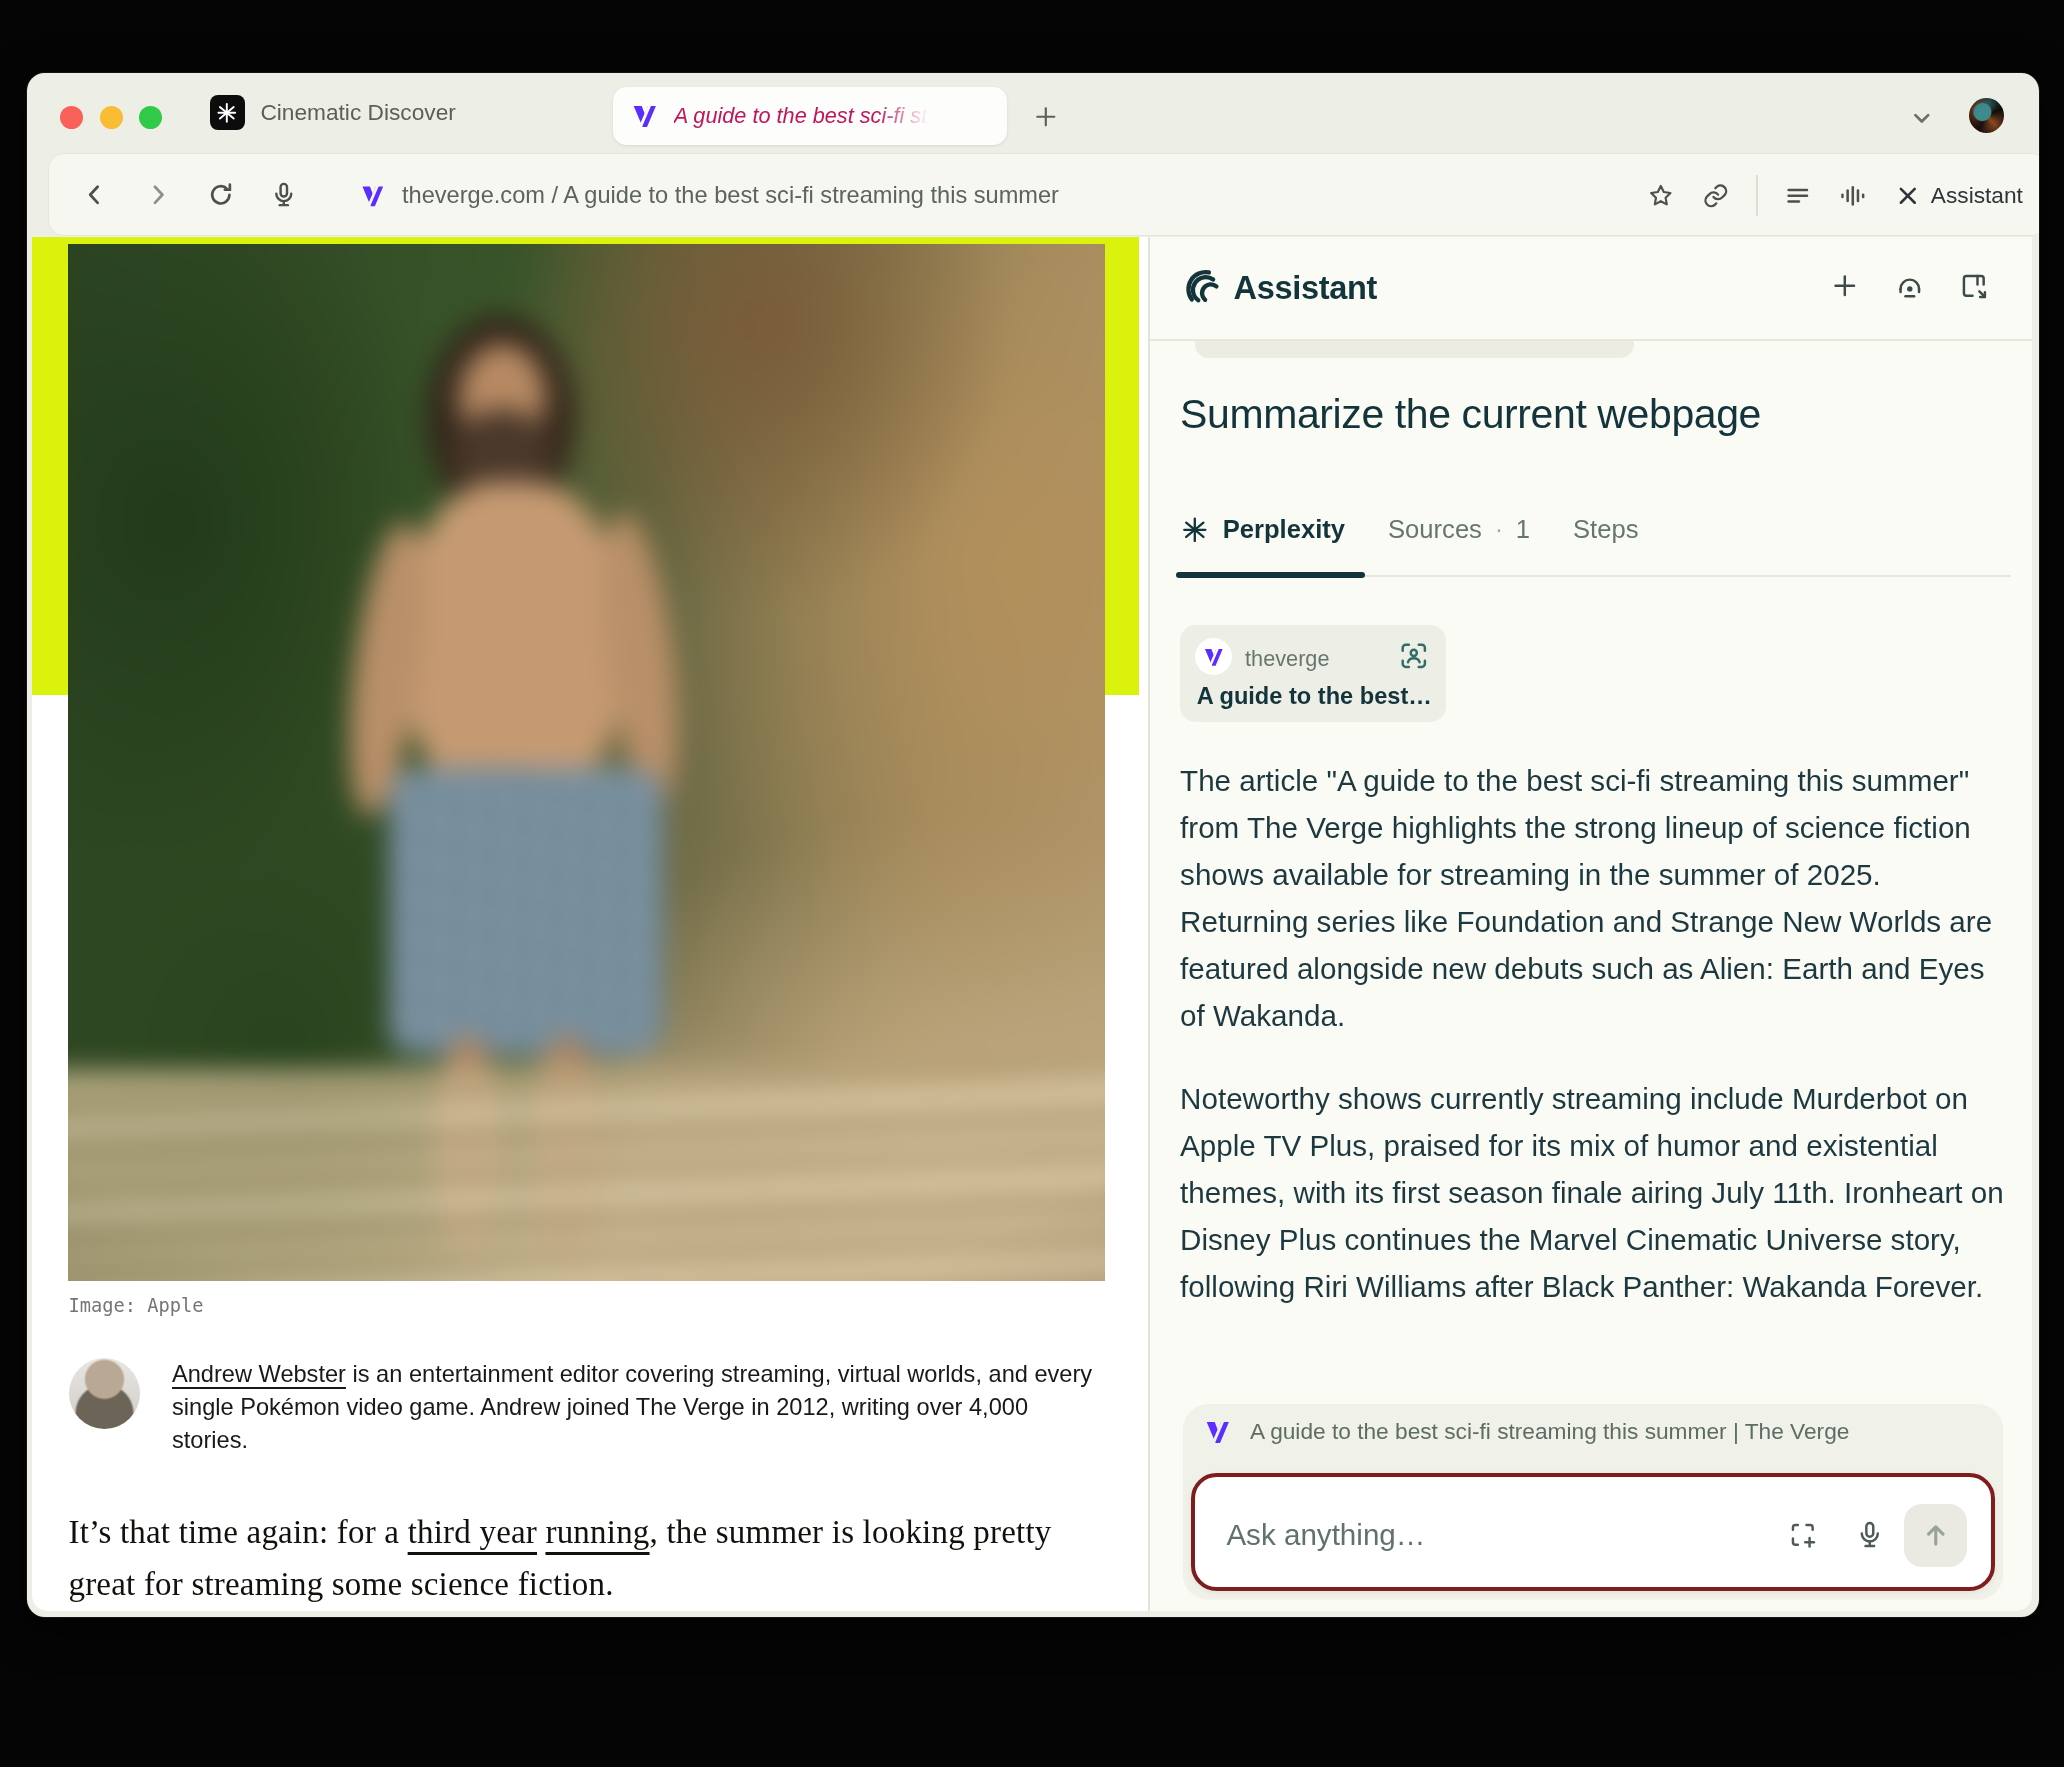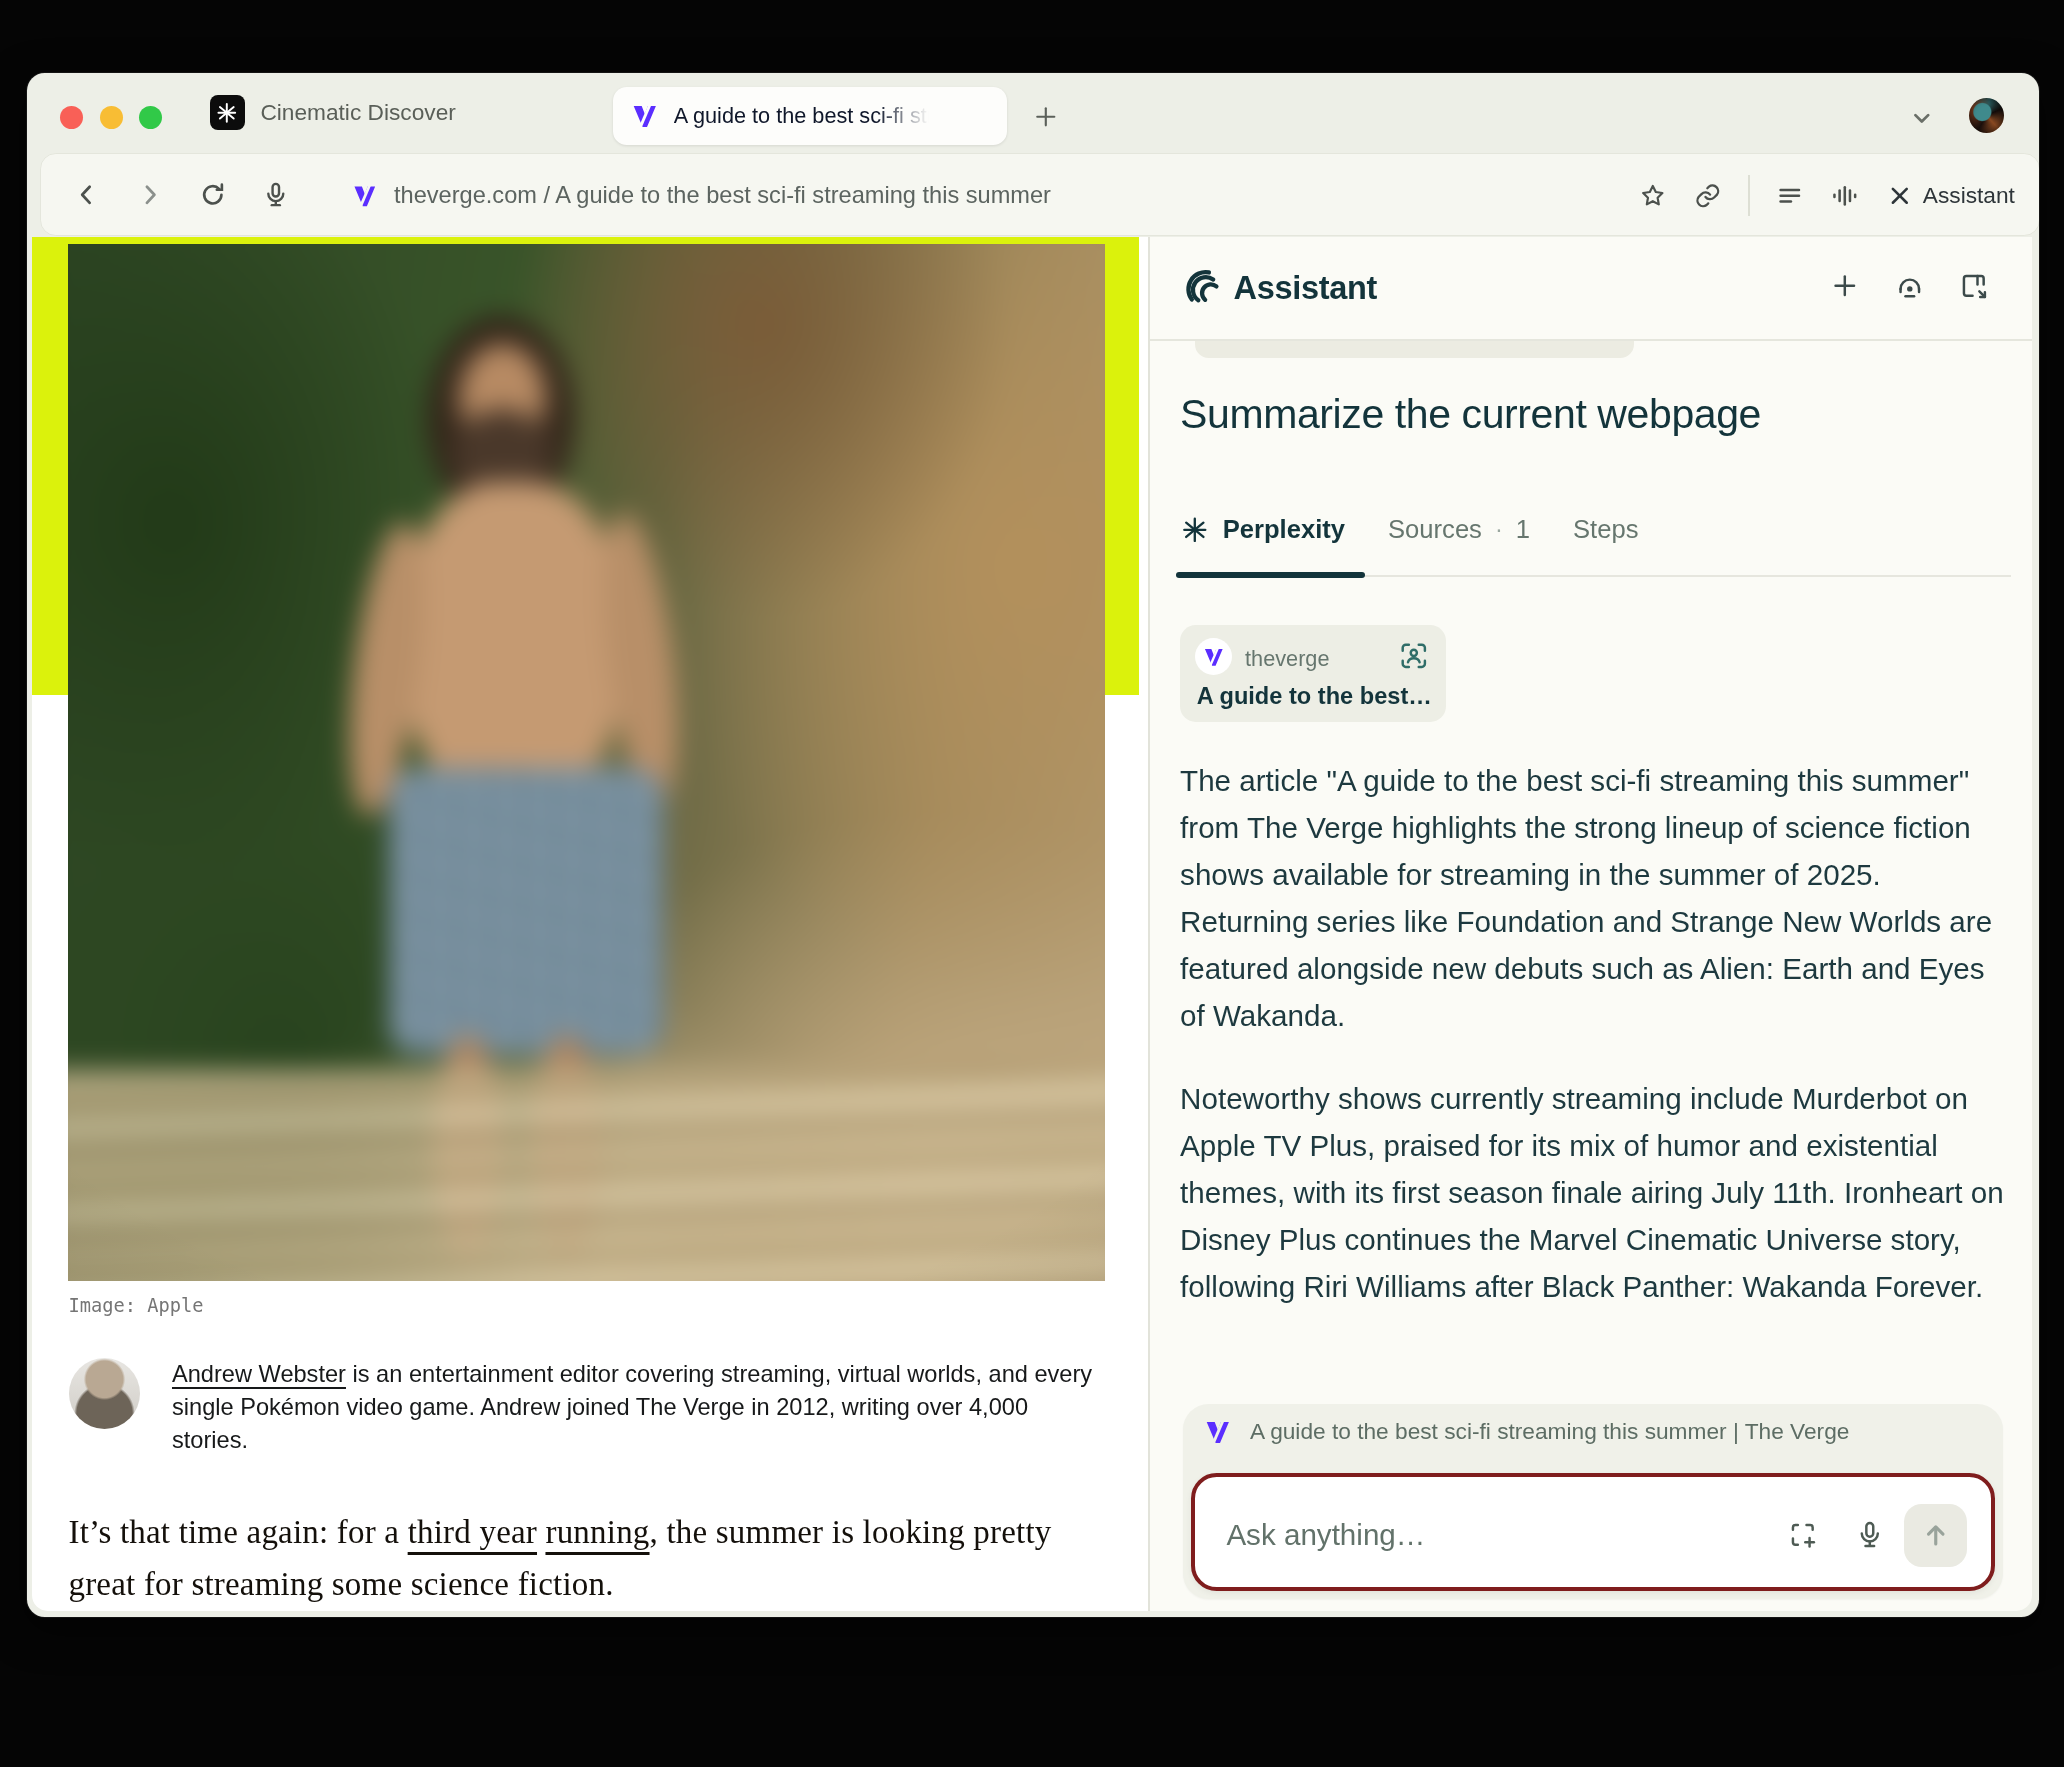--- a/index.html
+++ b/index.html
@@ -18,32 +18,32 @@
   .light.red { left:33px; background:#F96057; }
   .light.yellow { left:73px; background:#F8BD34; }
   .light.green { left:112px; background:#31C948; }
 
   .ptab { position:absolute; left:183px; top:15.8px; height:47px; display:flex; align-items:center; gap:15.8px; }
   .ptab-ico { width:35px; height:35px; background:#0c0c0c; border-radius:7.9px; display:flex; align-items:center; justify-content:center; }
   .ptab-label { font-size:22.7px; color:#5A5F58; white-space:nowrap; }
 
   .atab { position:absolute; left:586px; top:13.8px; width:394px; height:58px; background:#FDFDFB;
           border-radius:13.8px; box-shadow:0 1px 3px rgba(0,0,0,0.10); display:flex; align-items:center; padding:0 17.7px; gap:13.8px; }
-  .atab-title { font-size:21.7px; color:#0f172a; white-space:nowrap; overflow:hidden; max-width:296px;
-          -webkit-mask-image:linear-gradient(90deg,#000 78%,transparent 98%); mask-image:linear-gradient(90deg,#000 78%,transparent 98%); }
+  .atab-title { font-size:21.7px; color:#be185d; white-space:nowrap; overflow:hidden; max-width:296px;
+          -webkit-mask-image:linear-gradient(90deg,#000 78%,transparent 98%); mask-image:linear-gradient(90deg,#000 78%,transparent 98%);font-style:italic; }
 
   .newtab { position:absolute; left:1003px; top:27.6px; width:33px; height:33px; color:#5b605a; display:flex; align-items:center; justify-content:center; cursor:pointer; }
   .win-chevron { position:absolute; left:1878px; top:27.6px; width:35px; height:35px; color:#6a6f68; display:flex; align-items:center; justify-content:center; }
   .win-avatar { position:absolute; left:1942px; top:24.6px; width:35px; height:35px; border-radius:50%;
     background:radial-gradient(circle at 38% 40%, #3f8a8c 0 28%, transparent 32%),
                conic-gradient(from 210deg, #1b0f0c, #7a3c1e 25%, #2a5a5c 45%, #120c0a 60%, #8a4a22 80%, #1b0f0c);
     box-shadow:inset 0 0 5.9px rgba(0,0,0,.6); }
 
   
-  .navbar { position:absolute; left:13px; top:80px; width:2000px; height:83px; background:#F6F7F1;
+  .navbar { position:absolute; left:21px; top:80px; width:2000px; height:83px; background:#F6F7F1;
             border-radius:15.8px; border:1px solid #E4E6DC; }
   .nav-ico { position:absolute; top:18.7px; width:45px; height:45px; display:flex; align-items:center; justify-content:center; color:#4C514D; }
   .nav-url { position:absolute; left:310px; top:0; height:83px; display:flex; align-items:center; gap:15.8px; }
   .url-text { font-size:23.6px; color:#5C6460; white-space:nowrap; }
   .nav-right { position:absolute; right:13.8px; top:0; height:83px; display:flex; align-items:center; gap:9.9px; }
   .nav-divider { width:2px; height:41px; background:#DDDFD4; margin:0 7.9px; }
   .assistant-toggle { display:flex; align-items:center; gap:9.9px; padding:5.9px 9.9px; color:#2E3539; cursor:pointer; }
   .assistant-toggle span { font-size:22.7px; font-weight:500; }
 
   

